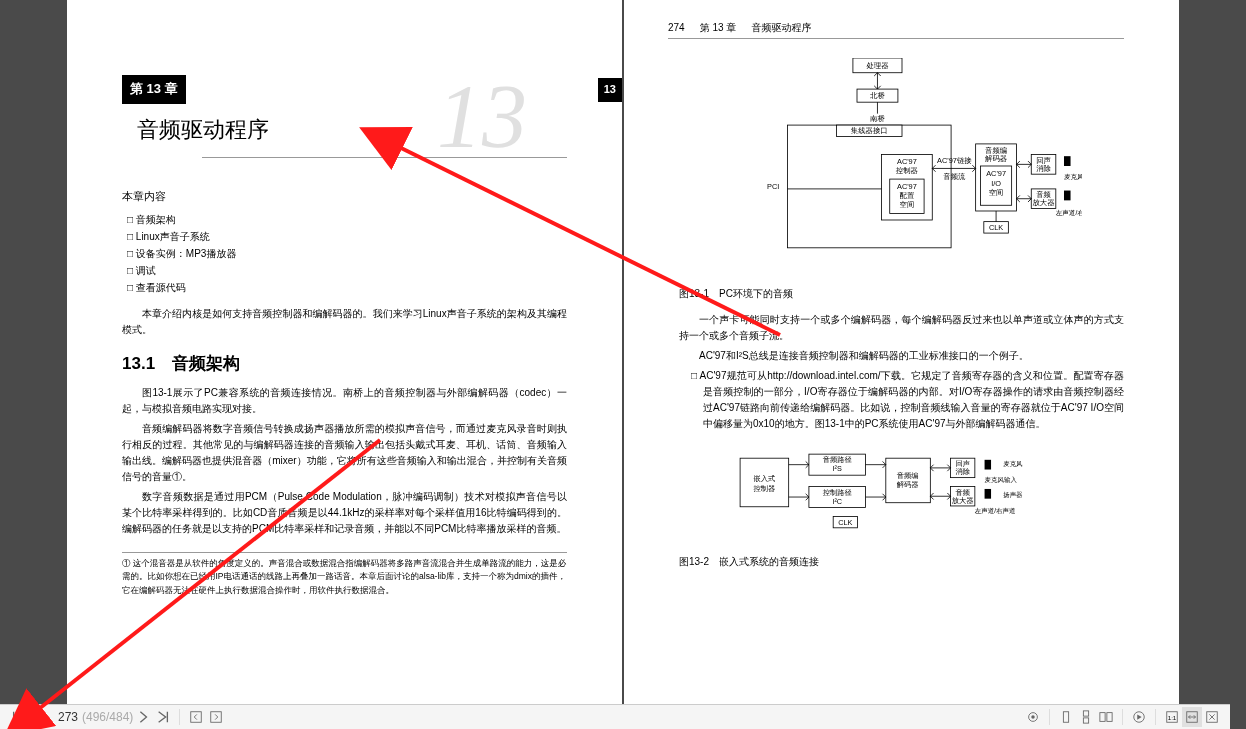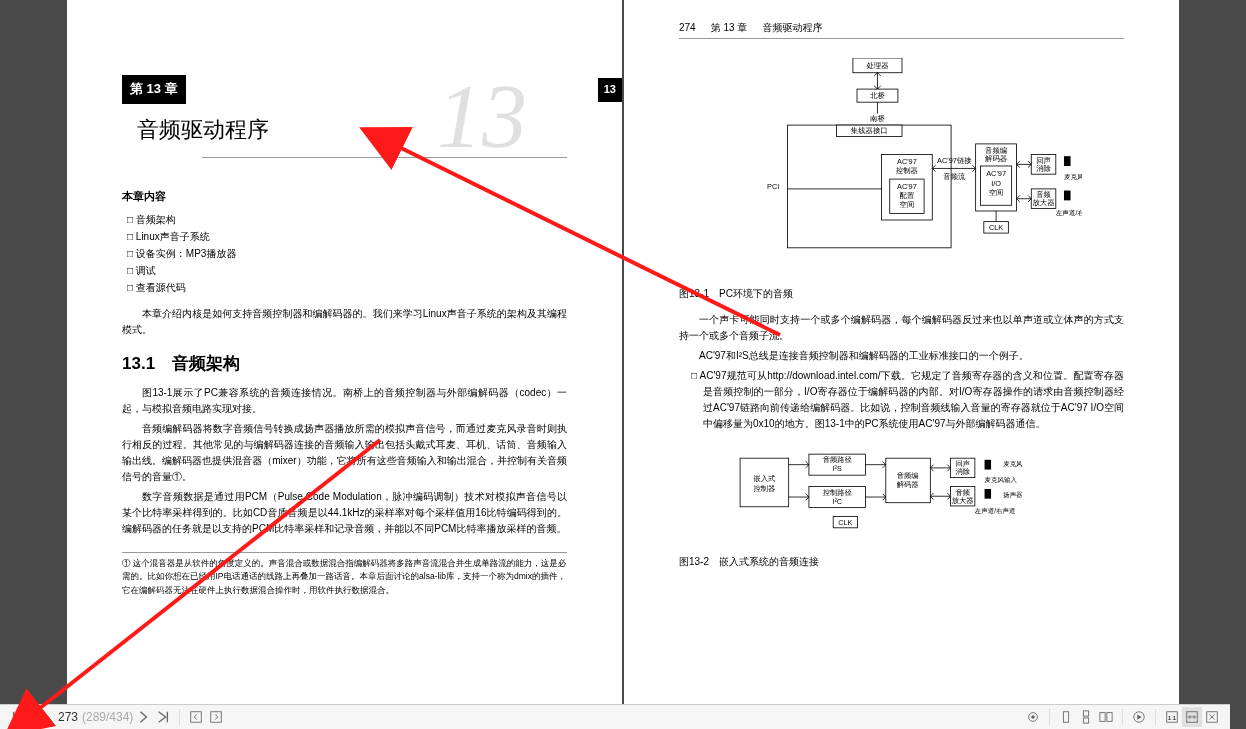--- a/index.html
+++ b/index.html
@@ -1,27 +1,27 @@
 <!DOCTYPE html>
 <html><head>
 <meta charset="utf-8">
 <style>
 * { margin: 0; padding: 0; box-sizing: border-box; }
 body { width: 1246px; height: 729px; background: #4a4a4a; font-family: "Microsoft YaHei", sans-serif; overflow: hidden; position: relative; }
 .viewer { width: 100%; height: 704px; display: flex; justify-content: center; align-items: flex-start; gap: 2px; padding-top: 0; }
 .page { background: #fff; width: 555px; height: 704px; position: relative; padding: 30px 55px 30px 55px; font-size: 10px; line-height: 1.6; color: #000; overflow: hidden; }
 .page-left { padding-top: 75px; }
-.page-header-right { position: absolute; top: 20px; left: 55px; right: 55px; display: flex; gap: 15px; font-size: 10px; border-bottom: 1px solid #999; padding-bottom: 2px; }
+.page-header-right { position: absolute; top: 20px; left: 44px; right: 55px; display: flex; gap: 15px; font-size: 10px; border-bottom: 1px solid #999; padding-bottom: 2px; }
 .chapter-badge { position: absolute; top: 78px; right: 0; background: #000; color: #fff; padding: 3px 6px; font-size: 11px; font-weight: bold; }
 .chapter-header { position: relative; margin-bottom: 30px; }
 .chapter-label { background: #000; color: #fff; padding: 4px 8px; font-size: 13px; font-weight: bold; display: inline-block; }
 .chapter-title { font-size: 22px; font-weight: normal; margin-left: 15px; margin-top: 8px; display: inline-block; vertical-align: middle; }
 .big-num { position: absolute; right: 40px; top: -30px; font-size: 90px; color: #e0e0e0; font-style: italic; font-family: serif; z-index: 0; }
 .chapter-line { border-top: 1px solid #999; margin-top: 10px; margin-left: 80px; }
-.section-h { font-weight: bold; font-size: 11px; margin-top: 6px; margin-bottom: 5px; }
+.section-h { font-weight: normal; font-size: 11px; margin-top: 6px; margin-bottom: 5px; }
 .section-h2 { font-weight: bold; font-size: 17px; margin-top: 12px; margin-bottom: 8px; }
 .toc { margin-left: 5px; margin-bottom: 10px; }
 .toc li { list-style: none; font-size: 10px; line-height: 1.7; }
 .toc li::before { content: "□ "; }
 p { text-indent: 2em; margin-bottom: 4px; text-align: justify; }
 .bullet-list li { list-style: none; text-indent: -1.2em; padding-left: 2.4em; margin-bottom: 3px; text-align: justify; }
 .bullet-list li::before { content: "□ "; }
 .footnote { font-size: 8.5px; border-top: 1px solid #999; margin-top: 15px; padding-top: 4px; text-indent: 0; }
 .diagram { width: 360px; margin: 10px auto; }
 .diagram svg { width: 100%; }
@@ -222,21 +222,21 @@
       <svg viewBox="0 0 16 16">
         <path d="M3 2v12M13 2L5 8l8 6" fill="none" stroke="currentColor" stroke-width="1.5"></path>
       </svg>
     </div>
   <div class="tb-btn">
       <svg viewBox="0 0 16 16">
         <path d="M11 2L4 8l7 6" fill="none" stroke="currentColor" stroke-width="1.5"></path>
       </svg>
     </div>
   <input class="page-input" value="273" style="">
-  <span class="page-total">(289/434)</span>
+  <span class="page-total">(496/484)</span>
   <div class="tb-btn">
       <svg viewBox="0 0 16 16">
         <path d="M5 2l7 6-7 6" fill="none" stroke="currentColor" stroke-width="1.5"></path>
       </svg>
     </div>
   <div class="tb-btn">
       <svg viewBox="0 0 16 16">
         <path d="M13 2v12M3 2l8 6-8 6" fill="none" stroke="currentColor" stroke-width="1.5"></path>
       </svg>
     </div>

